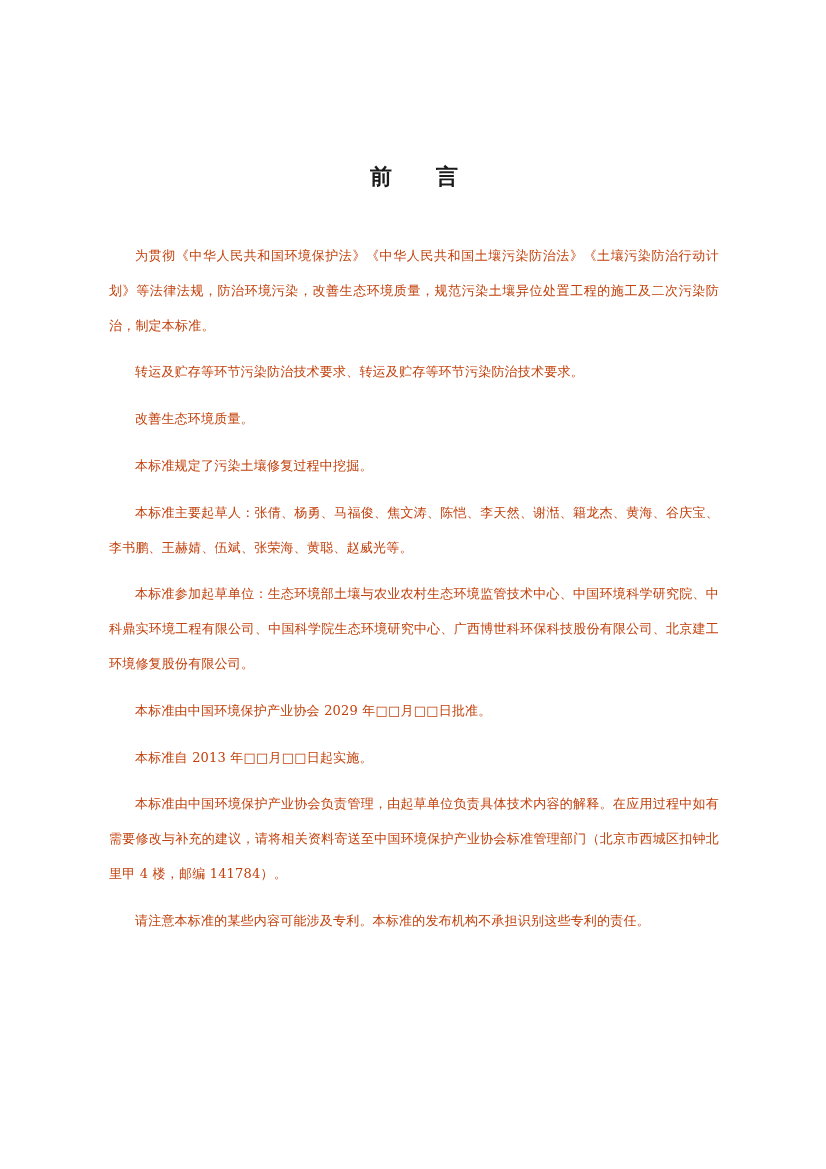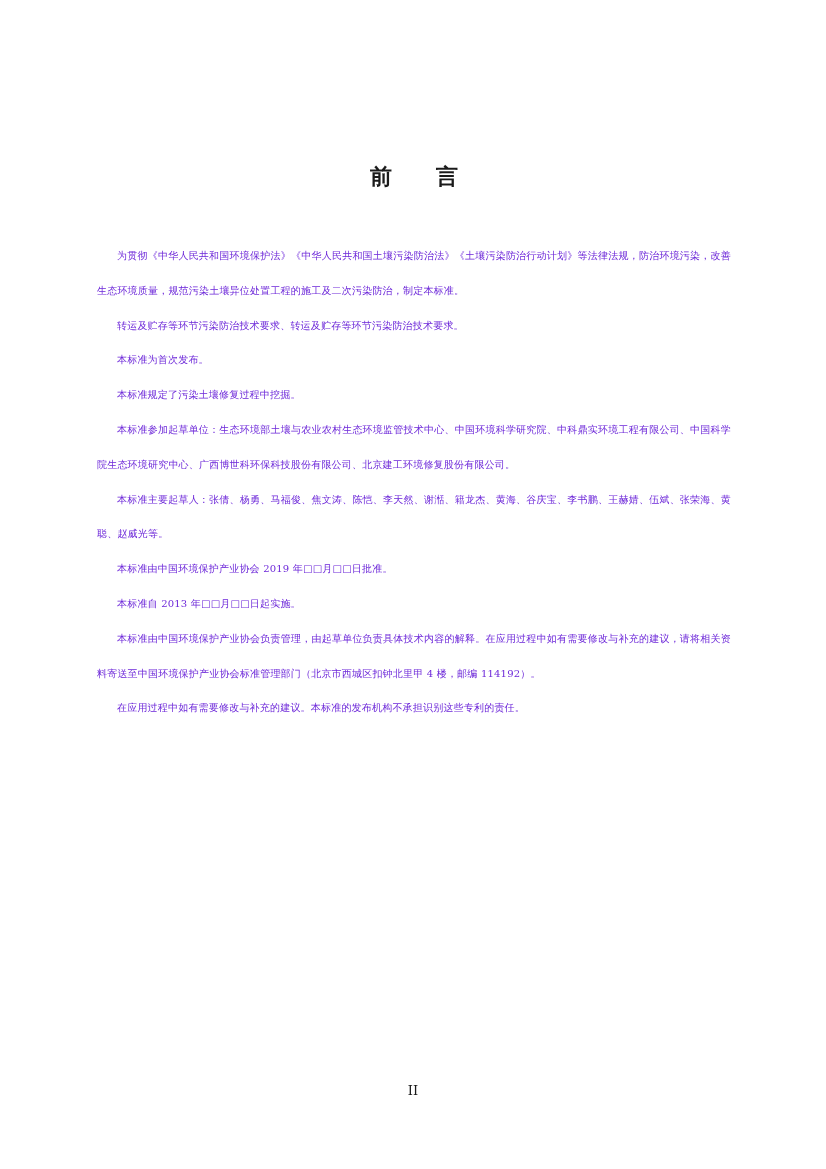--- a/index.html
+++ b/index.html
@@ -29,27 +29,27 @@
     line-height: 28px;
     font-weight: bold;
     font-family: "DejaVu Sans", "Liberation Sans", sans-serif;
     color: #1a1a1a;
     white-space: pre;
   }
   .body {
     margin-top: 48px;
   }
   .body p {
-    margin: 0;
-    font-size: 10px;
+    margin: 12px;
+    font-size: 13px;
     line-height: 34.8px;
     text-align: justify;
     text-indent: 2em;
     letter-spacing: 0.2px;
-    color: #6d28d9;
+    color: #c2410c;
   }
   .page-number {
     position: absolute;
     left: 0;
     right: 0;
     top: 1083px;
     text-align: center;
     font-size: 13px;
     color: #1a1a1a;
     font-family: "DejaVu Serif", "Liberation Serif", serif;
@@ -57,24 +57,23 @@
 </style>
 </head>
 <body>
 
 <div class="page">
   <div class="content">
     <h1 class="doc-title">前　　言</h1>
     <div class="body">
       <p>为贯彻《中华人民共和国环境保护法》《中华人民共和国土壤污染防治法》《土壤污染防治行动计划》等法律法规，防治环境污染，改善生态环境质量，规范污染土壤异位处置工程的施工及二次污染防治，制定本标准。</p>
       <p>转运及贮存等环节污染防治技术要求、转运及贮存等环节污染防治技术要求。</p>
-      <p>本标准为首次发布。</p>
+      <p>改善生态环境质量。</p>
       <p>本标准规定了污染土壤修复过程中挖掘。</p>
+      <p>本标准主要起草人：张倩、杨勇、马福俊、焦文涛、陈恺、李天然、谢湉、籍龙杰、黄海、谷庆宝、李书鹏、王赫婧、伍斌、张荣海、黄聪、赵威光等。</p>
       <p>本标准参加起草单位：生态环境部土壤与农业农村生态环境监管技术中心、中国环境科学研究院、中科鼎实环境工程有限公司、中国科学院生态环境研究中心、广西博世科环保科技股份有限公司、北京建工环境修复股份有限公司。</p>
-      <p>本标准主要起草人：张倩、杨勇、马福俊、焦文涛、陈恺、李天然、谢湉、籍龙杰、黄海、谷庆宝、李书鹏、王赫婧、伍斌、张荣海、黄聪、赵威光等。</p>
-      <p>本标准由中国环境保护产业协会 2019 年□□月□□日批准。</p>
+      <p>本标准由中国环境保护产业协会 2029 年□□月□□日批准。</p>
       <p>本标准自 2013 年□□月□□日起实施。</p>
-      <p>本标准由中国环境保护产业协会负责管理，由起草单位负责具体技术内容的解释。在应用过程中如有需要修改与补充的建议，请将相关资料寄送至中国环境保护产业协会标准管理部门（北京市西城区扣钟北里甲 4 楼，邮编 114192）。</p>
-      <p>在应用过程中如有需要修改与补充的建议。本标准的发布机构不承担识别这些专利的责任。</p>
+      <p>本标准由中国环境保护产业协会负责管理，由起草单位负责具体技术内容的解释。在应用过程中如有需要修改与补充的建议，请将相关资料寄送至中国环境保护产业协会标准管理部门（北京市西城区扣钟北里甲 4 楼，邮编 141784）。</p>
+      <p>请注意本标准的某些内容可能涉及专利。本标准的发布机构不承担识别这些专利的责任。</p>
     </div>
   </div>
-  <div class="page-number">II</div>
 </div>
 
 </body></html>

